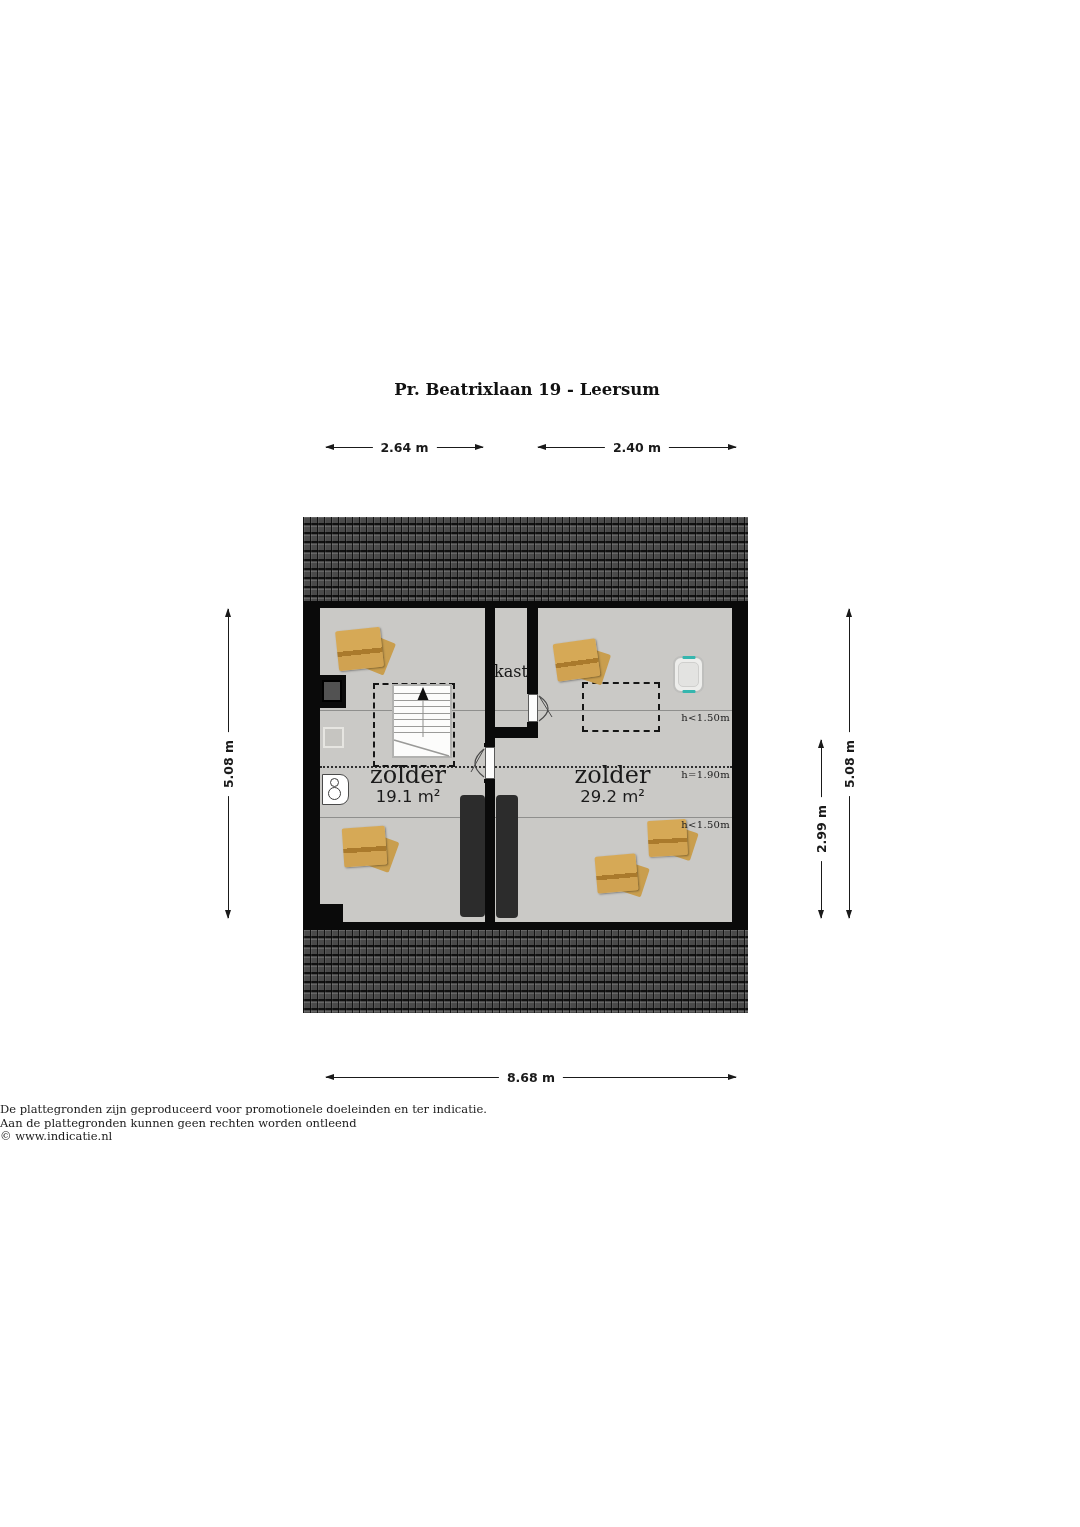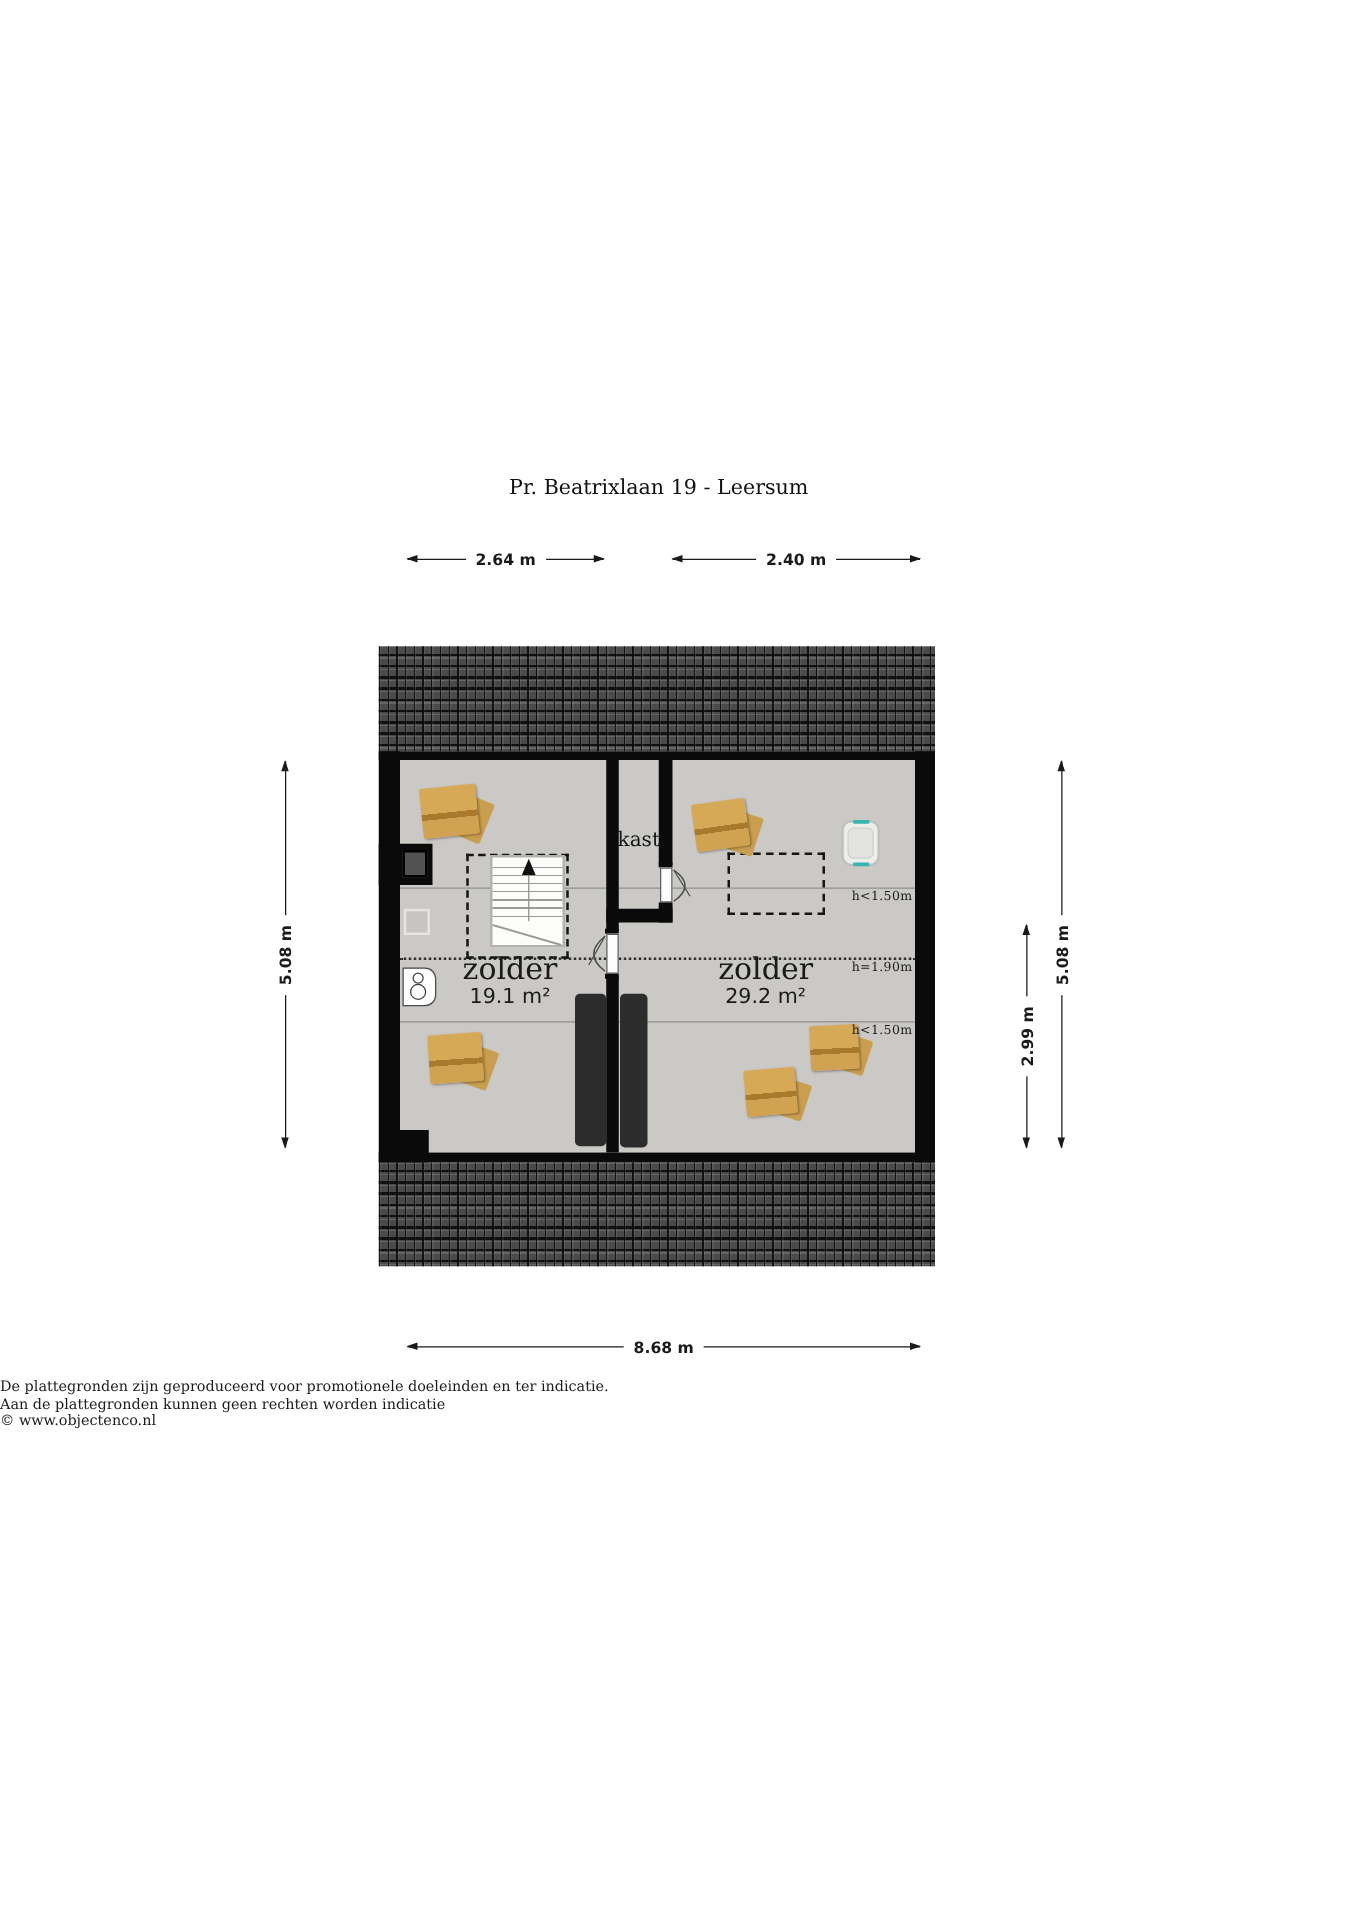--- a/index.html
+++ b/index.html
@@ -2,21 +2,21 @@
 <html><head>
 <meta charset="utf-8">
 <style>
   html,body{margin:0;padding:0;background:#fff;}
   #canvas{position:relative;width:1080px;height:1527px;background:#fff;overflow:hidden;
           font-family:"DejaVu Serif",serif;}
   .abs{position:absolute;}
 
   
   .title{left:0;top:380px;width:1054px;text-align:center;font-family:"DejaVu Serif",serif;
-         font-weight:normal;font-size:16.5px;line-height:19px;color:#111;}
+         font-weight:bold;font-size:16.5px;line-height:19px;color:#111;}
   .footer{left:0;top:1103px;width:1046px;text-align:left;font-family:"DejaVu Serif",serif;
           font-size:11.5px;line-height:13.5px;color:#1a1a1a;}
 
   
   .dim{position:absolute;font-weight:bold;}
   .dim-h{height:14px;}
   .dim-v{width:14px;}
   .dline-h{position:absolute;left:1px;right:1px;top:6px;border-top:1px solid #1a1a1a;}
   .dline-v{position:absolute;top:1px;bottom:1px;left:6px;border-left:1px solid #1a1a1a;}
   .arr{position:absolute;width:0;height:0;}
@@ -207,17 +207,17 @@
     <div class="rname">zolder</div>
     <div class="rarea">19.1 m²</div>
   </div>
   <div class="abs roomlabel" style="left:540px;top:764px;width:145px">
     <div class="rname">zolder</div>
     <div class="rarea">29.2 m²</div>
   </div>
 
   <div class="abs footer">
     <div>De plattegronden zijn geproduceerd voor promotionele doeleinden en ter indicatie.</div>
-    <div>Aan de plattegronden kunnen geen rechten worden indicatie</div>
-    <div>© www.objectenco.nl</div>
+    <div>Aan de plattegronden kunnen geen rechten worden ontleend</div>
+    <div>© www.indicatie.nl</div>
   </div>
 
 </div>
 
 </body></html>

